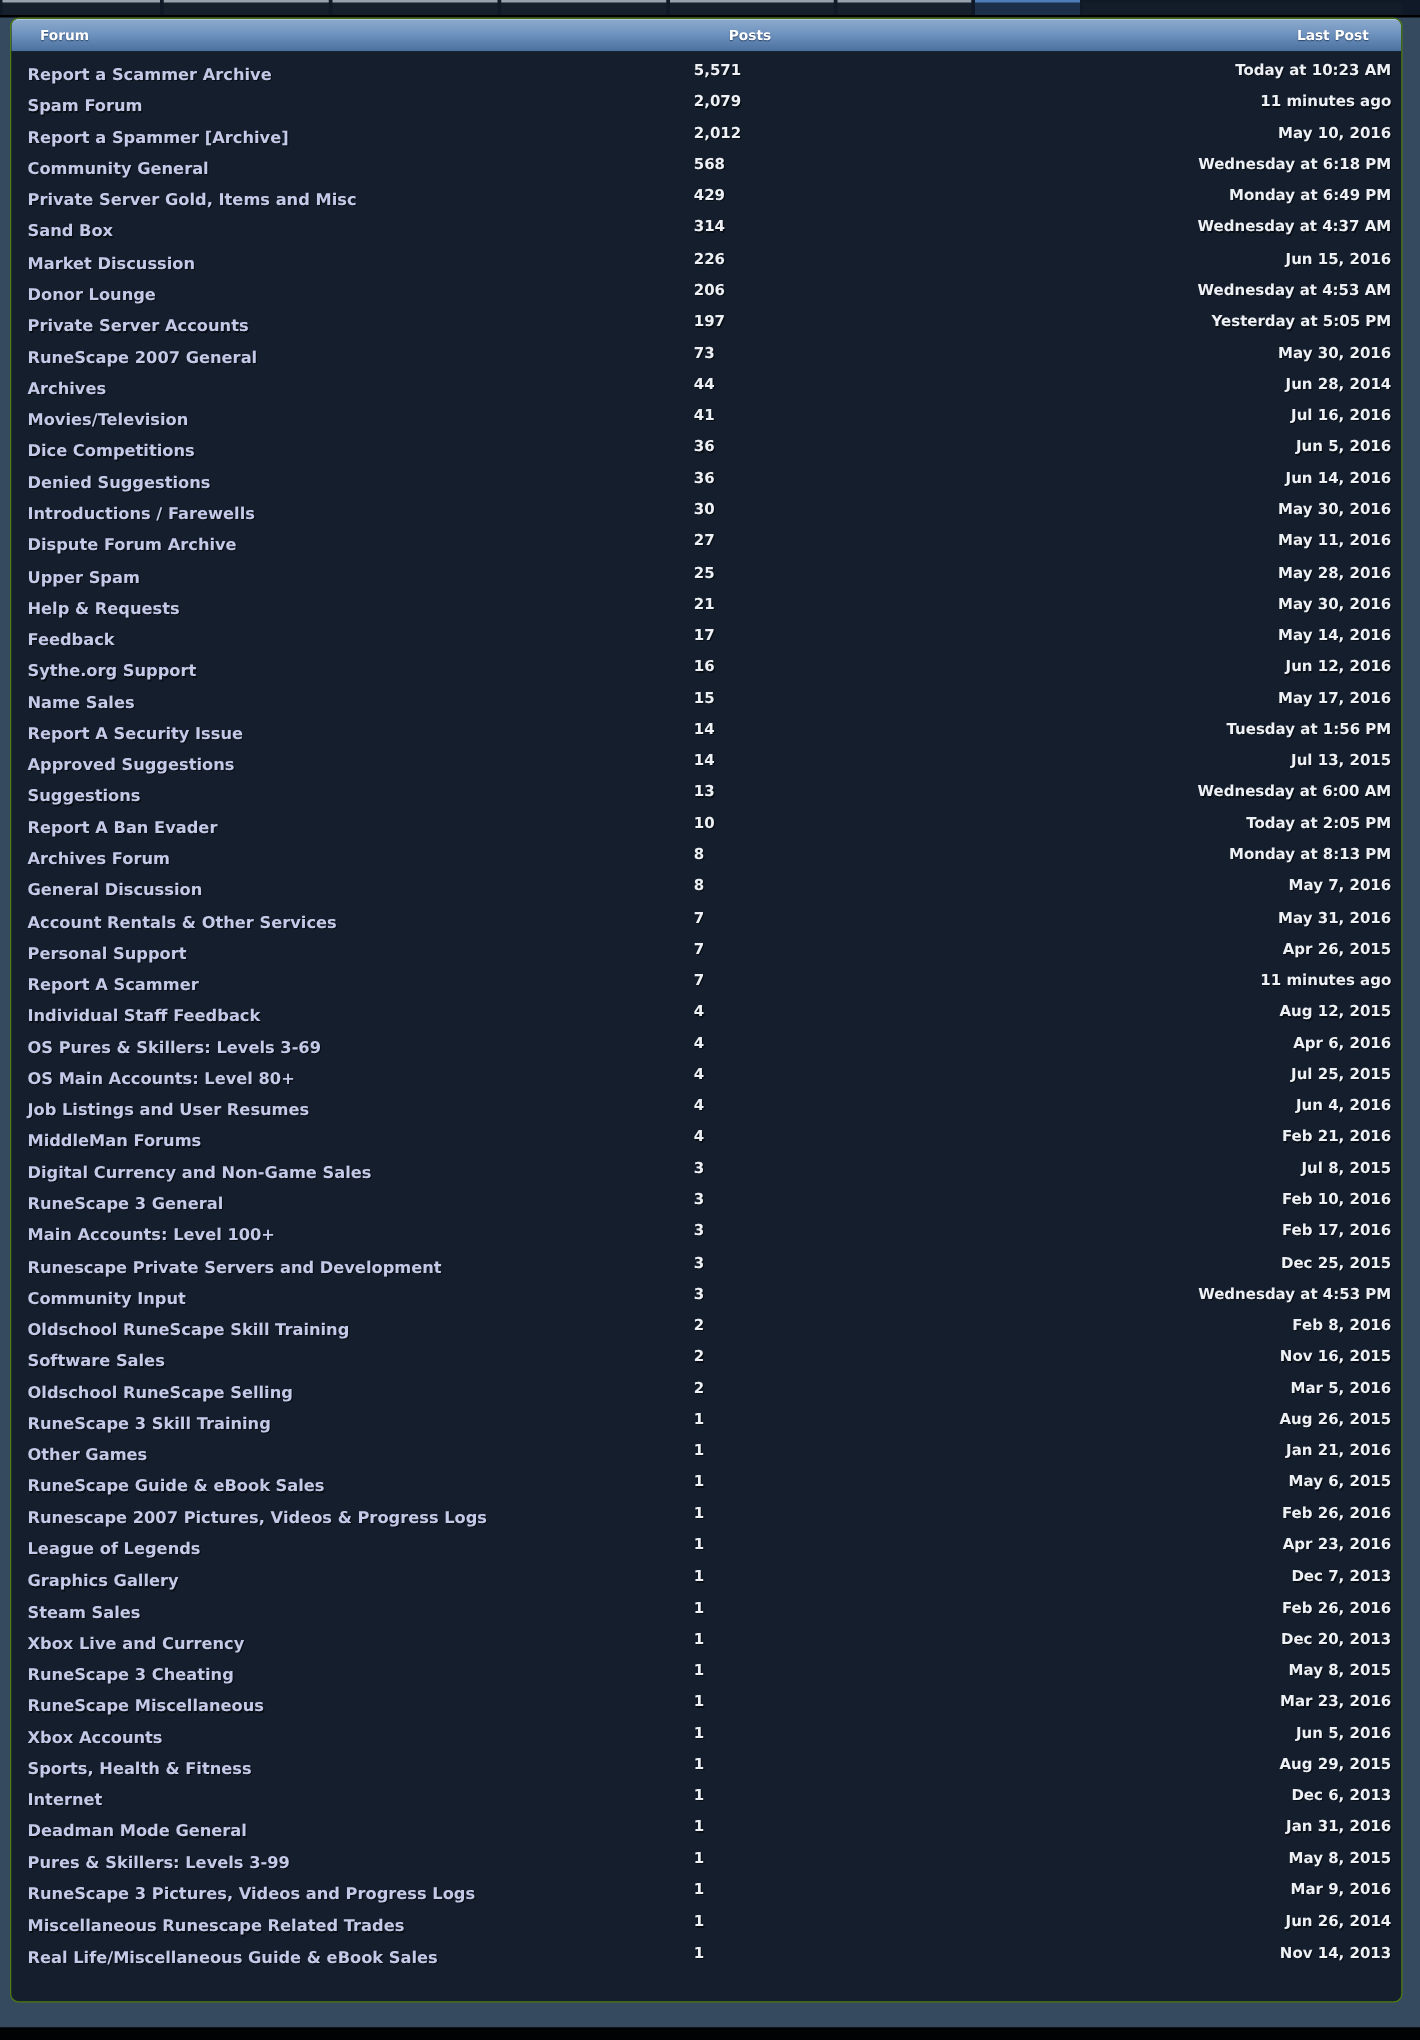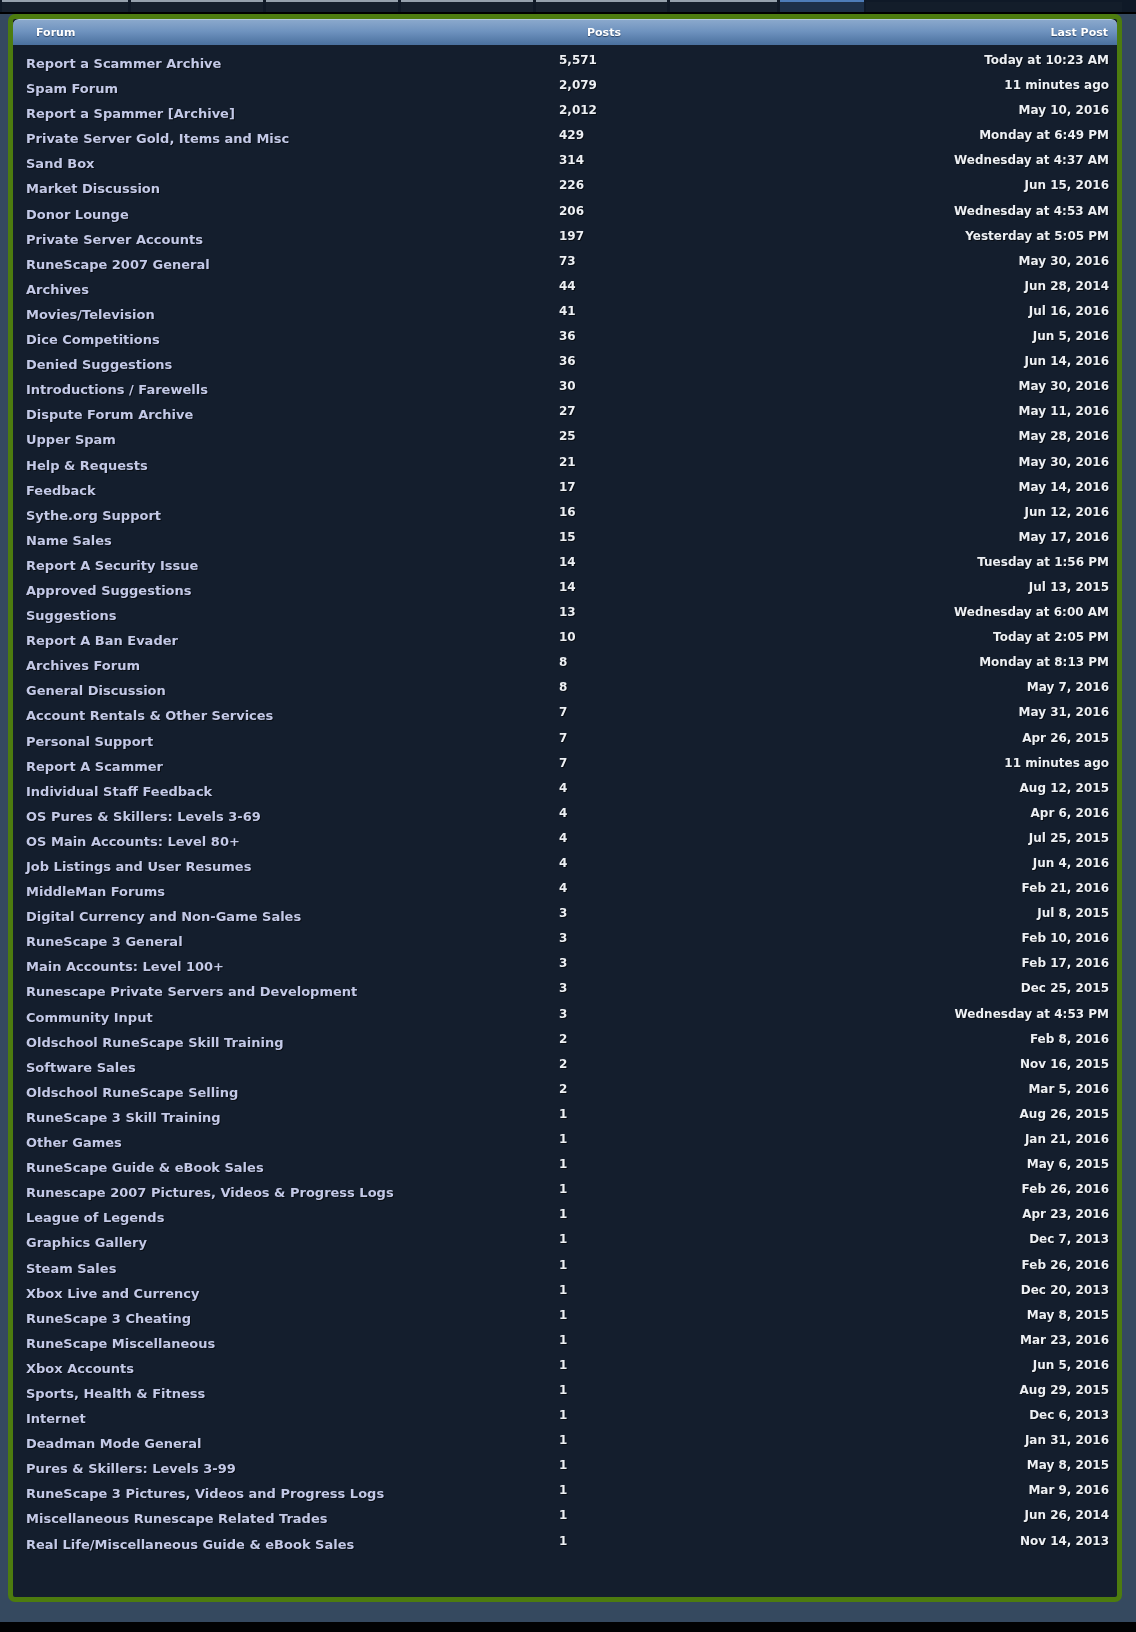--- a/index.html
+++ b/index.html
@@ -17,34 +17,34 @@
     border-top:2px solid #95a1ad;box-sizing:border-box;
   }
   .tabseg.active{background:#1d3049;border-top:2px solid #4d7cb8;}
   .tabseg.trail{border-top:2px solid #0f1927;background:#131d2a;}
   
   .frame{
     width:1136px;height:1608px;background:#35495f;box-sizing:border-box;
   }
   .panel{
     position:relative;margin:2px 14px 0 8px;width:1114px;height:1588px;
-    box-sizing:border-box;border:5px solid #4d7c0f;border-radius:7px;
+    box-sizing:border-box;border:1px solid #4d7c0f;border-radius:7px;
     background:#141e2d;overflow:hidden;
   }
   .thead{
     position:relative;height:26px;line-height:26px;
     background:linear-gradient(to bottom,#8aa8cc 0%,#6f93bf 45%,#4a709e 100%);
     border-top:1px solid #b3c7de;box-sizing:border-box;
     border-radius:6px 6px 0 0;
     color:#fff;font-size:11px;font-weight:bold;
     text-shadow:0 1px 1px rgba(20,40,70,.7);
   }
   .th-forum{margin-left:23px;}
   .th-posts{position:absolute;left:574px;top:0;}
-  .th-last{position:absolute;right:9px;top:0;}
+  .th-last{position:absolute;right:26px;top:0;}
   .tbody{padding-top:5px;border-radius:23px;}
   .row{
     position:relative;height:25.1px;line-height:25.1px;white-space:nowrap;
   }
   .fname{
     margin-left:13px;color:#c3c9e7;font-size:13px;font-weight:bold;
     text-decoration:none;text-shadow:1px 1px 0 rgba(0,0,0,.55);
     cursor:pointer;
   }
   .posts{
@@ -75,20 +75,21 @@
   <div class="panel">
     <div class="thead">
       <span class="th-forum">Forum</span>
       <span class="th-posts">Posts</span>
       <span class="th-last">Last Post</span>
     </div>
     <div class="tbody" id="rows">
         <div class="row"><a class="fname">Report a Scammer Archive</a><span class="posts">5,571</span><span class="ldate">Today at 10:23 AM</span></div>
         <div class="row"><a class="fname">Spam Forum</a><span class="posts">2,079</span><span class="ldate">11 minutes ago</span></div>
         <div class="row"><a class="fname">Report a Spammer [Archive]</a><span class="posts">2,012</span><span class="ldate">May 10, 2016</span></div>
+        <div class="row"><a class="fname">Community General</a><span class="posts">568</span><span class="ldate">Wednesday at 6:18 PM</span></div>
         <div class="row"><a class="fname">Private Server Gold, Items and Misc</a><span class="posts">429</span><span class="ldate">Monday at 6:49 PM</span></div>
         <div class="row"><a class="fname">Sand Box</a><span class="posts">314</span><span class="ldate">Wednesday at 4:37 AM</span></div>
         <div class="row"><a class="fname">Market Discussion</a><span class="posts">226</span><span class="ldate">Jun 15, 2016</span></div>
         <div class="row"><a class="fname">Donor Lounge</a><span class="posts">206</span><span class="ldate">Wednesday at 4:53 AM</span></div>
         <div class="row"><a class="fname">Private Server Accounts</a><span class="posts">197</span><span class="ldate">Yesterday at 5:05 PM</span></div>
         <div class="row"><a class="fname">RuneScape 2007 General</a><span class="posts">73</span><span class="ldate">May 30, 2016</span></div>
         <div class="row"><a class="fname">Archives</a><span class="posts">44</span><span class="ldate">Jun 28, 2014</span></div>
         <div class="row"><a class="fname">Movies/Television</a><span class="posts">41</span><span class="ldate">Jul 16, 2016</span></div>
         <div class="row"><a class="fname">Dice Competitions</a><span class="posts">36</span><span class="ldate">Jun 5, 2016</span></div>
         <div class="row"><a class="fname">Denied Suggestions</a><span class="posts">36</span><span class="ldate">Jun 14, 2016</span></div>

